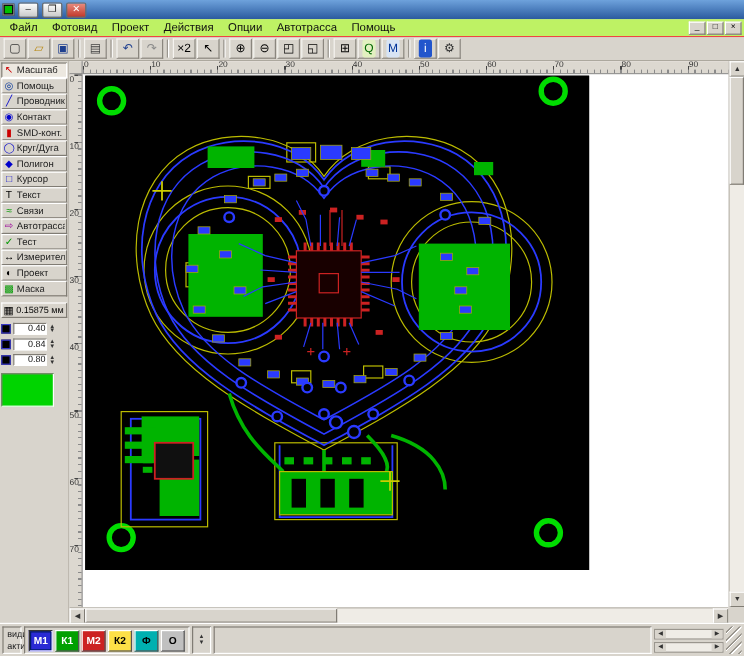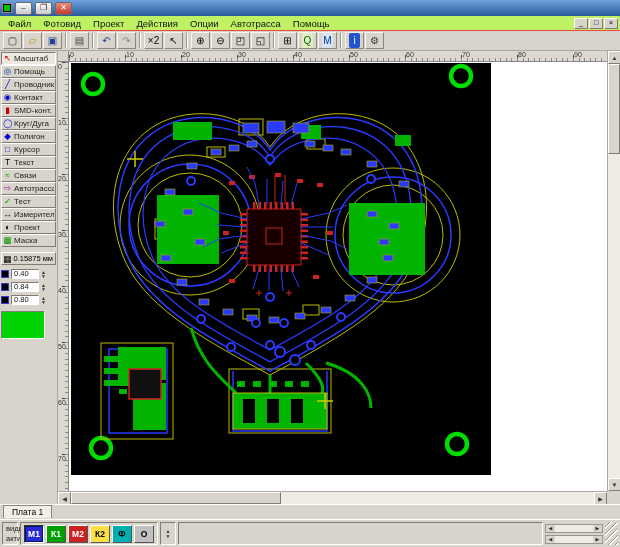--- a/index.html
+++ b/index.html
@@ -42,21 +42,21 @@
   .tool-icon{width:9px;flex:none;font-size:8.5px;text-align:center;line-height:11px;}
   .tool-label{white-space:nowrap;overflow:hidden;}
   .tb-extras{margin-top:5px;font-size:8px;}
   .grid-row{display:flex;align-items:center;gap:2px;height:13px;border:1px solid;
     border-color:#fff #807c74 #807c74 #fff;padding:0 1px;margin-bottom:3px;}
   .grid-icon{font-size:9px;line-height:10px;}
   .grid-label{font-size:7.5px;white-space:nowrap;}
   .val-row{display:flex;align-items:center;gap:2px;height:12px;margin-bottom:1px;}
   .val-chip{width:8px;height:8px;background:#000;border:1px solid #3a3acc;flex:none;}
   .val-box{width:28px;height:10px;background:#fff;border:1px solid;border-color:#807c74 #fff #fff #807c74;
-    font-size:7.5px;line-height:8px;padding-left:2px;color:#111;}
+    font-size:7.5px;line-height:8px;padding-left:2px;color:#111;text-align:right;}
   .val-spin{display:flex;flex-direction:column;font-size:5px;line-height:4px;color:#333;}
   .swatch{width:44px;height:28px;border:1px solid;border-color:#807c74 #fff #fff #807c74;margin-top:5px;}
   
   .workarea{flex:1;display:grid;grid-template-columns:11px 1fr 13px;grid-template-rows:11px 1fr 13px;
     background:#fff;min-width:0;}
   .wa-corner{grid-column:1;grid-row:1;background:#d8d4cc;border-right:1px solid #888;border-bottom:1px solid #888;}
   .ruler-top{grid-column:2;grid-row:1;background:#dcd8d0;border-bottom:1px solid #888;overflow:hidden;
     display:flex;position:relative;
     background-image:
       repeating-linear-gradient(90deg,#8a8a8a 0 1px,transparent 1px 5.6px),
@@ -560,24 +560,20 @@
       <div class="hscroll">
         <button class="sc-btn">◀</button>
         <div class="h-thumb"></div>
         <div class="sc-fill"></div>
         <button class="sc-btn">▶</button>
       </div>
       <div class="sc-corner"></div>
     </div>
   </div>
 
-  <div class="tabbar">
-
-  <span class="tab active">Плата 1</span>
-    </div>
 
   <div class="statusbar">
     <div class="sb-cell sb-vis">
       <div>видим</div>
       <div>актив</div>
     </div>
     <div class="sb-cell sb-layers">
 
         <button class="layer-btn active" style="background: rgb(42, 42, 212); color: rgb(255, 255, 255);">М1</button>
 

